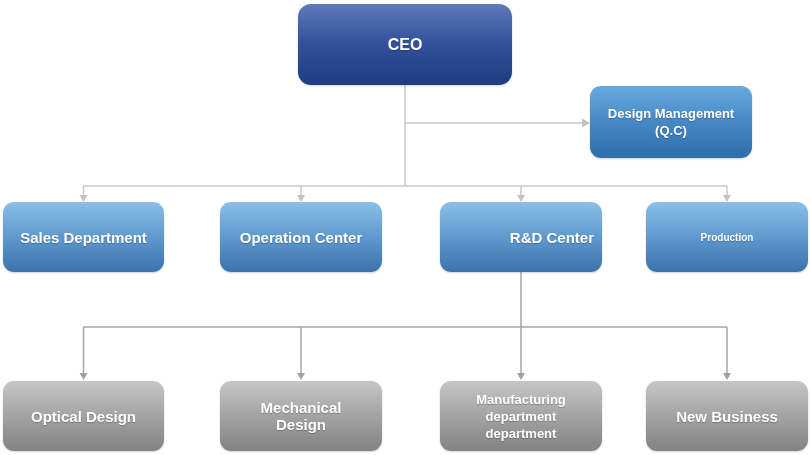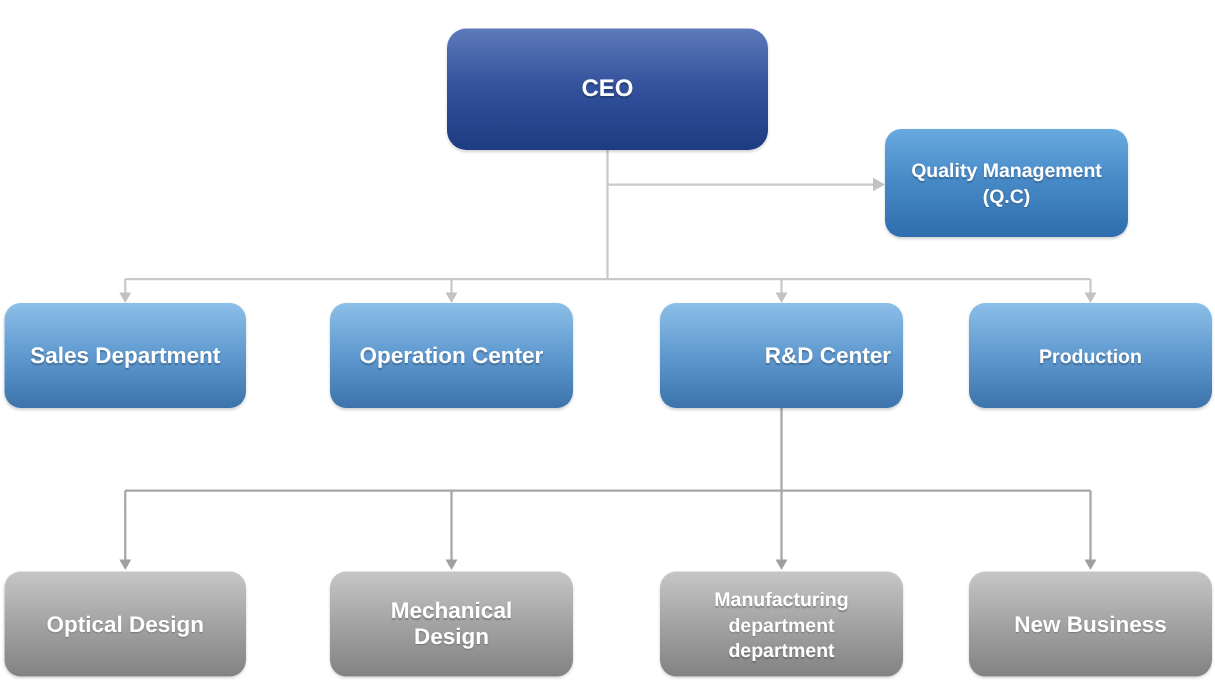--- a/index.html
+++ b/index.html
@@ -37,21 +37,20 @@
     text-shadow: 0 1px 1px rgba(0,0,0,0.25);
     box-shadow: 0 1px 2px rgba(0,0,0,0.18);
   }
   
   .node-ceo {
     left: 298px; top: 4px; width: 214px; height: 81px;
     background: linear-gradient(180deg, #5d7ab9 0%, #33519c 48%, #1e3c82 100%);
     border-radius: 13px;
     font-size: 16px;
     line-height: 28px;
-    margin-top: 15px;
   }
   
   .node-staff {
     left: 590px; top: 86px; width: 162px; height: 72px;
     background: linear-gradient(180deg, #68aadf 0%, #4688c5 50%, #2f6dad 100%);
     font-size: 13px;
     line-height: 17px;
     padding: 0 10px;
   }
   
@@ -65,21 +64,21 @@
   .node-team {
     top: 381px; width: 162px; height: 70px;
     background: linear-gradient(180deg, #c6c6c6 0%, #a3a3a3 50%, #828282 100%);
     font-size: 15px;
     padding: 0 14px;
   }
   .pos-1 { left: 3px; width: 161px; text-align: center; }
   .pos-2 { left: 220px; }
   .pos-3 { left: 440px; align-items: flex-end; }
   .pos-4 { left: 646px; }
-  .small-label { font-size: 13px; }
+  .small-label { font-size: 10px; }
   .wrap-label { font-size: 13px; line-height: 17px; }
 </style>
 </head>
 <body>
 
 <div class="stage">
 
   <svg class="connectors" width="810" height="455" viewBox="0 0 810 455" fill="none" xmlns="http://www.w3.org/2000/svg">
 
     <g stroke="#c9c9c9" stroke-width="1.5">
@@ -113,21 +112,21 @@
       <polygon points="517,373 525,373 521,380"></polygon>
       <polygon points="723,373 731,373 727,380"></polygon>
     </g>
   </svg>
 
   <div class="node node-ceo">
     <span>CEO</span>
   </div>
 
   <div class="node node-staff">
-    <span>Quality Management</span>
+    <span>Design Management</span>
     <span>(Q.C)</span>
   </div>
 
   <div class="node node-dept pos-1">
     <span>Sales Department</span>
   </div>
   <div class="node node-dept pos-2">
     <span>Operation Center</span>
   </div>
   <div class="node node-dept pos-3">

